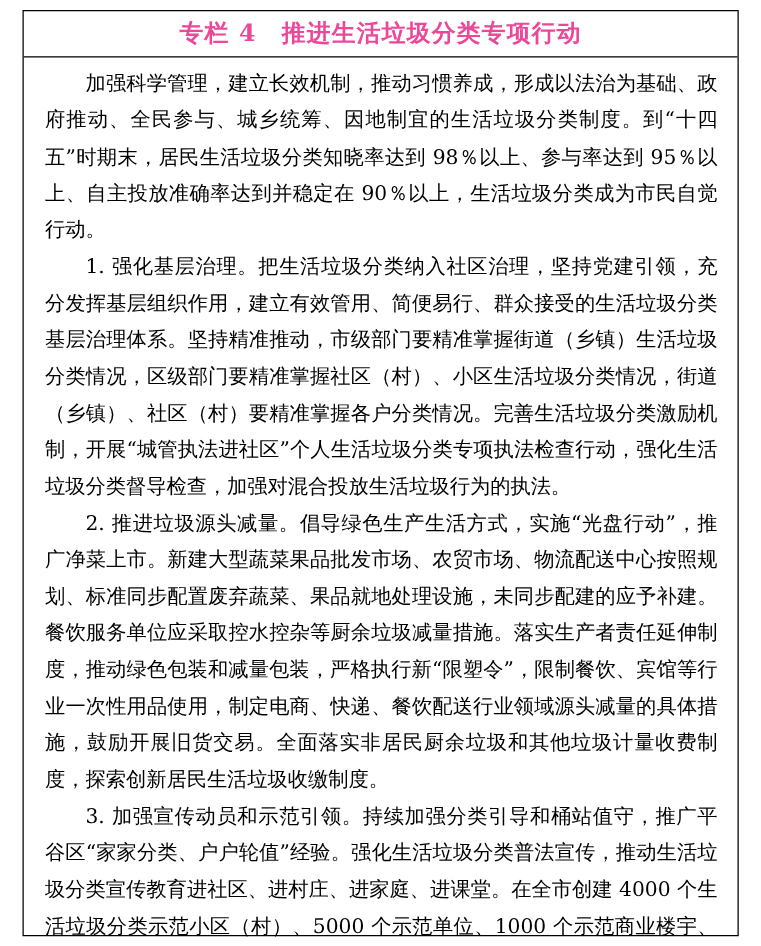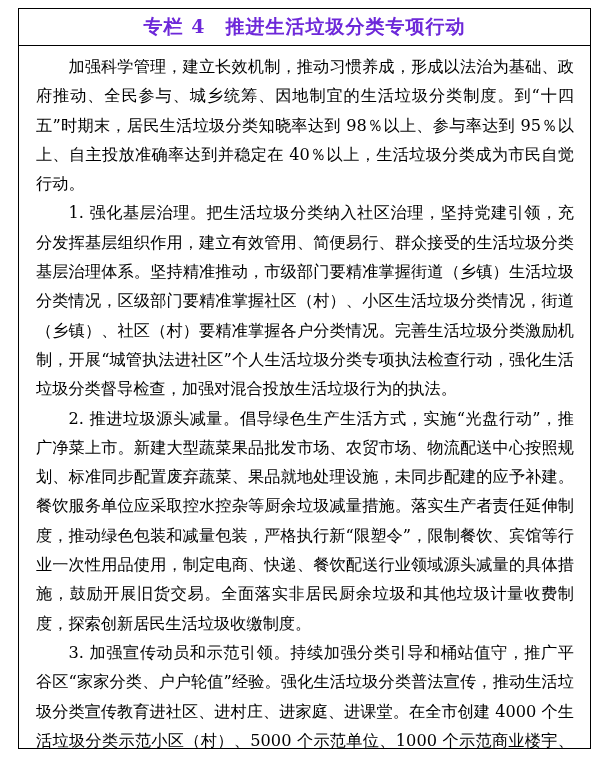--- a/index.html
+++ b/index.html
@@ -37,21 +37,21 @@
     display: flex;
     align-items: center;
     justify-content: center;
     box-sizing: border-box;
   }
   .title-text {
     font-family: "DejaVu Serif", "Liberation Serif", serif;
     font-weight: bold;
     font-size: 19px;
     letter-spacing: 1px;
-    color: #6d28d9;
+    color: #ec4899;
     white-space: nowrap;
   }
   .title-rule {
     position: absolute;
     left: 19px;
     top: 45px;
     width: 571px;
     height: 1px;
     background: #000000;
   }
@@ -80,18 +80,18 @@
 
 <div class="page">
   <div class="frame"></div>
 
   <div class="title-band">
     <span class="title-text">专栏 4　推进生活垃圾分类专项行动</span>
   </div>
   <div class="title-rule"></div>
 
   <div class="body-area">
-    <p class="para">加强科学管理，建立长效机制，推动习惯养成，形成以法治为基础、政府推动、全民参与、城乡统筹、因地制宜的生活垃圾分类制度。到“十四五”时期末，居民生活垃圾分类知晓率达到 98％以上、参与率达到 95％以上、自主投放准确率达到并稳定在 40％以上，生活垃圾分类成为市民自觉行动。</p>
+    <p class="para">加强科学管理，建立长效机制，推动习惯养成，形成以法治为基础、政府推动、全民参与、城乡统筹、因地制宜的生活垃圾分类制度。到“十四五”时期末，居民生活垃圾分类知晓率达到 98％以上、参与率达到 95％以上、自主投放准确率达到并稳定在 90％以上，生活垃圾分类成为市民自觉行动。</p>
     <p class="para">1. 强化基层治理。把生活垃圾分类纳入社区治理，坚持党建引领，充分发挥基层组织作用，建立有效管用、简便易行、群众接受的生活垃圾分类基层治理体系。坚持精准推动，市级部门要精准掌握街道（乡镇）生活垃圾分类情况，区级部门要精准掌握社区（村）、小区生活垃圾分类情况，街道（乡镇）、社区（村）要精准掌握各户分类情况。完善生活垃圾分类激励机制，开展“城管执法进社区”个人生活垃圾分类专项执法检查行动，强化生活垃圾分类督导检查，加强对混合投放生活垃圾行为的执法。</p>
     <p class="para">2. 推进垃圾源头减量。倡导绿色生产生活方式，实施“光盘行动”，推广净菜上市。新建大型蔬菜果品批发市场、农贸市场、物流配送中心按照规划、标准同步配置废弃蔬菜、果品就地处理设施，未同步配建的应予补建。餐饮服务单位应采取控水控杂等厨余垃圾减量措施。落实生产者责任延伸制度，推动绿色包装和减量包装，严格执行新“限塑令”，限制餐饮、宾馆等行业一次性用品使用，制定电商、快递、餐饮配送行业领域源头减量的具体措施，鼓励开展旧货交易。全面落实非居民厨余垃圾和其他垃圾计量收费制度，探索创新居民生活垃圾收缴制度。</p>
     <p class="para">3. 加强宣传动员和示范引领。持续加强分类引导和桶站值守，推广平谷区“家家分类、户户轮值”经验。强化生活垃圾分类普法宣传，推动生活垃圾分类宣传教育进社区、进村庄、进家庭、进课堂。在全市创建 4000 个生活垃圾分类示范小区（村）、5000 个示范单位、1000 个示范商业楼宇、30 个示范商业街区。实现示范校园全面创建，引导生活垃圾分类从娃娃抓起。</p>
   </div>
 </div>
 
 </body></html>

